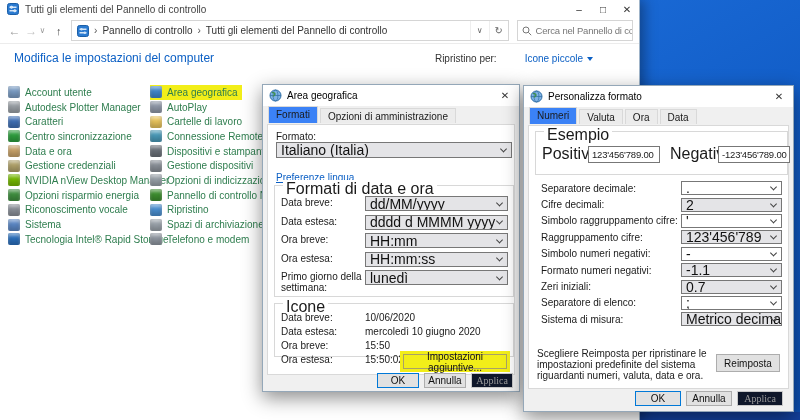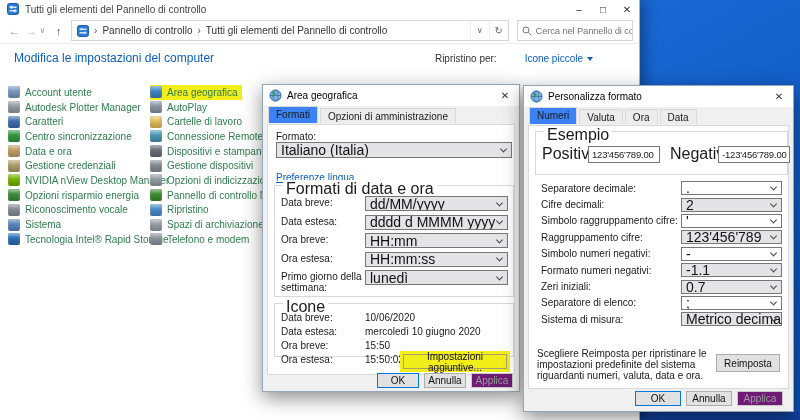--- a/index.html
+++ b/index.html
@@ -54,21 +54,21 @@
   .tab.active { background:#3b82f6; height:17px; margin-top:-2px; z-index:3; position:relative; }
   .tabpage { position:absolute; left:4px; right:4px; background:#fff; border:1px solid #d9d9d9; }
 
   .combo { position:relative; background:#e4e4e7; border:1px solid #777; display:flex; align-items:center; padding:0 14px 0 4px; font-size:14px; color:#111; overflow:hidden; white-space:nowrap; }
   .combo.editable { background:#fff; }
   .chev { position:absolute; right:5px; top:50%; width:5px; height:5px; border-right:1px solid #444; border-bottom:1px solid #444; transform:translateY(-70%) rotate(45deg); }
   .groupbox { position:absolute; border:1px solid #d8d8d8; }
   .group-caption { position:absolute; top:-6px; left:8px; background:#fff; padding:0 3px; font-size:16px; color:#1a1a1a; }
   .btn { background:#e1e1e1; border:1px solid #adadad; font-size:10px; color:#111; display:flex; align-items:center; justify-content:center; font-family:inherit; }
   .btn.default { border-color:#0078d7; }
-  .btn.disabled { background:#701a75; border-color:#c9c9c9; color:#9a9a9a; }
+  .btn.disabled { background:#0f172a; border-color:#c9c9c9; color:#9a9a9a;font-family:Liberation Serif, serif; }
   .btn.hl-btn { background:#f2ee19; border-color:#a9a266; box-shadow:0 0 0 3px #f2ee19; }
 
   
   #region-dialog { left:262px; top:84px; width:258px; height:308px; z-index:20; }
   #region-page { top:39px; height:251px; }
   .rg-formato-label { position:absolute; left:8px; top:6px; font-size:10px; }
   .rg-formato-combo { position:absolute; left:8px; top:17px; width:236px; height:16px; }
   .rg-link { position:absolute; left:8px; top:47px; font-size:10px; color:#0b5fc4; text-decoration:underline; }
   #rg-group-dt { left:6px; top:60px; width:240px; height:112px; }
   #rg-dt-rows { position:absolute; left:6px; top:10px; right:6px; }

